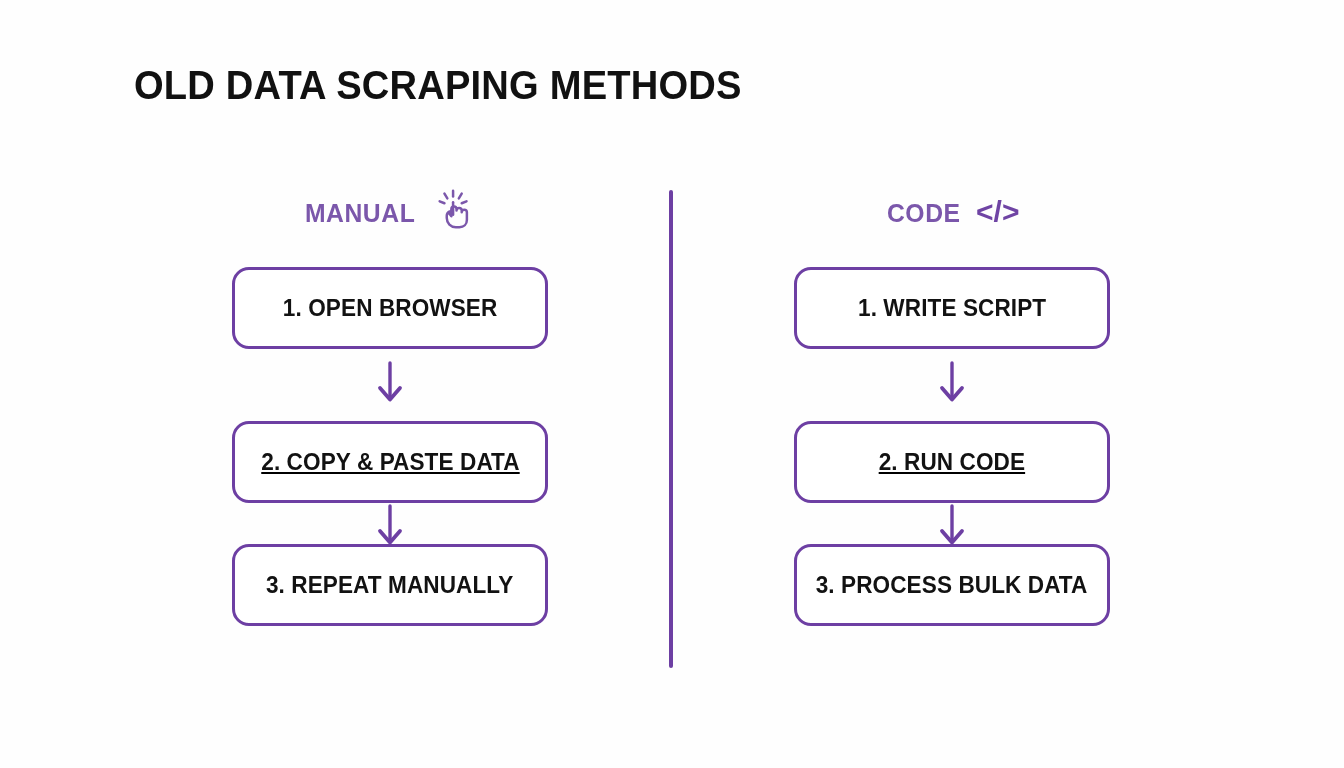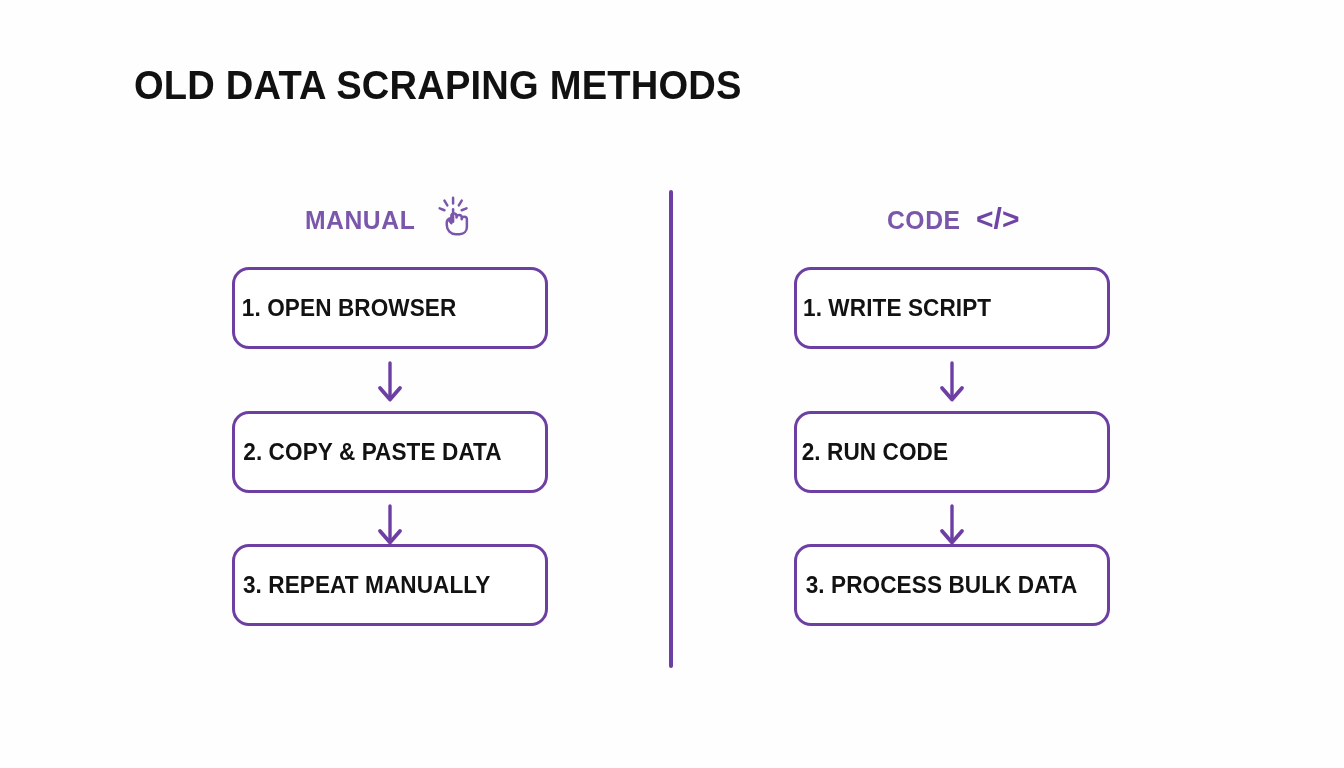--- a/index.html
+++ b/index.html
@@ -40,21 +40,21 @@
   .column {
     position: absolute;
     top: 0;
     width: 316px;
   }
   #column-manual { left: 232px; }
   #column-code   { left: 794px; }
 
   .col-header {
     position: absolute;
-    top: 198px;
+    top: 191px;
     left: 0;
     width: 316px;
     height: 44px;
     display: flex;
     align-items: center;
     justify-content: center;
     gap: 14px;
   }
   .col-header-label {
     font-size: 26px;
@@ -88,32 +88,33 @@
     position: absolute;
     left: 0;
     width: 316px;
     height: 82px;
     box-sizing: border-box;
     border: 3px solid #6d3fa3;
     border-radius: 17px;
     background: #ffffff;
     display: flex;
     align-items: center;
+    justify-content: center;
   }
   .step-box-label {
     font-size: 24px;
     font-weight: 700;
     color: #121212;
     letter-spacing: 0.1px;
     transform: scaleX(0.94);
     white-space: nowrap;
   }
 
   .row-0 { top: 267px; }
-  .row-1 { top: 411px; }
+  .row-1 { top: 421px; text-decoration: underline; }
   .row-2 { top: 544px; }
 
   
   .arrow {
     position: absolute;
     left: 141px;
     width: 34px;
     height: 42px;
   }
   .arrow-0 { top: 361px; }

